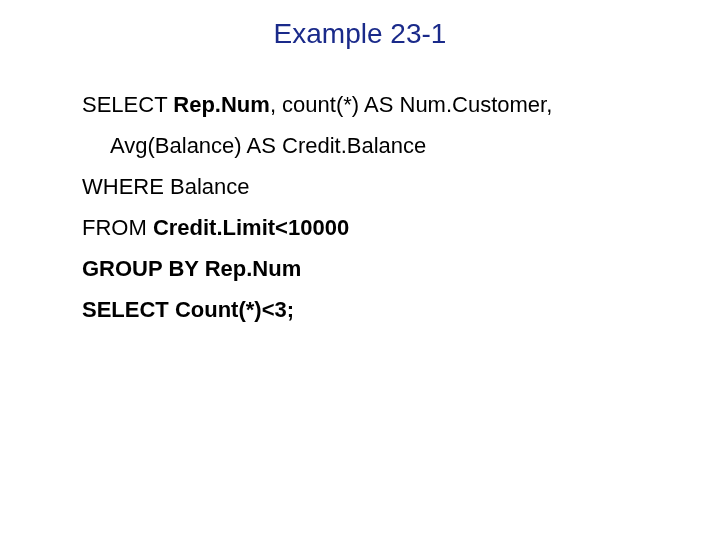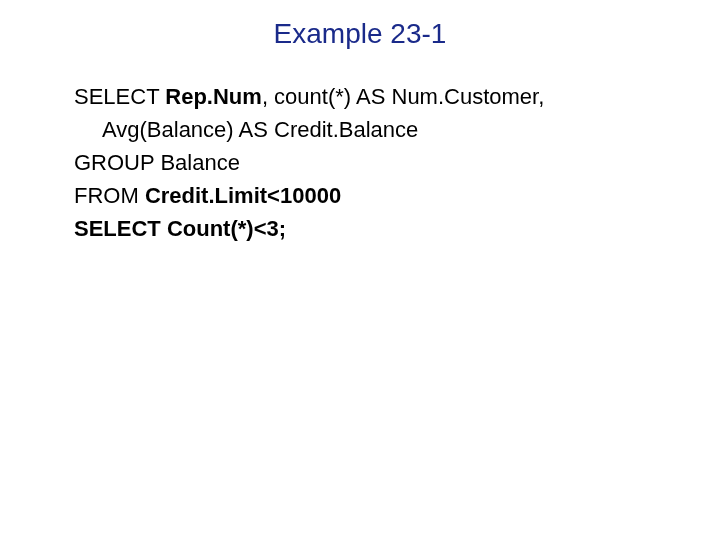--- a/index.html
+++ b/index.html
@@ -30,43 +30,46 @@
   .body {
     position: absolute;
     top: 78px;
     left: 70px;
     right: 60px;
     font-size: 22px;
     line-height: 1.32;
     color: #000000;
   }
   .body p {
-    margin: 4px;
+    margin: 12px;
   }
   .kw { font-weight: 700; color: #000; }
   .indent { padding-left: 28px; }
 </style>
 </head>
 <body>
 
 <div class="slide">
 
   <div class="title">Example 23-1</div>
 
   <div class="body">
     <p>
       <span>SELECT </span><span class="kw">Rep.Num</span><span>, count(*) AS Num.Customer,</span>
     </p>
     <p class="indent">
       <span>Avg(Balance) AS Credit.Balance</span>
     </p>
     <p>
-      <span>GROUP</span><span> Balance</span>
+      <span>WHERE</span><span> Balance</span>
     </p>
     <p>
       <span>FROM</span><span class="kw"> Credit.Limit&lt;10000</span>
+    </p>
+    <p>
+      <span class="kw">GROUP BY</span><span class="kw"> Rep.Num</span>
     </p>
     <p>
       <span class="kw">SELECT</span><span class="kw"> Count(*)&lt;3;</span>
     </p>
   </div>
 
 </div>
 
 </body></html>

